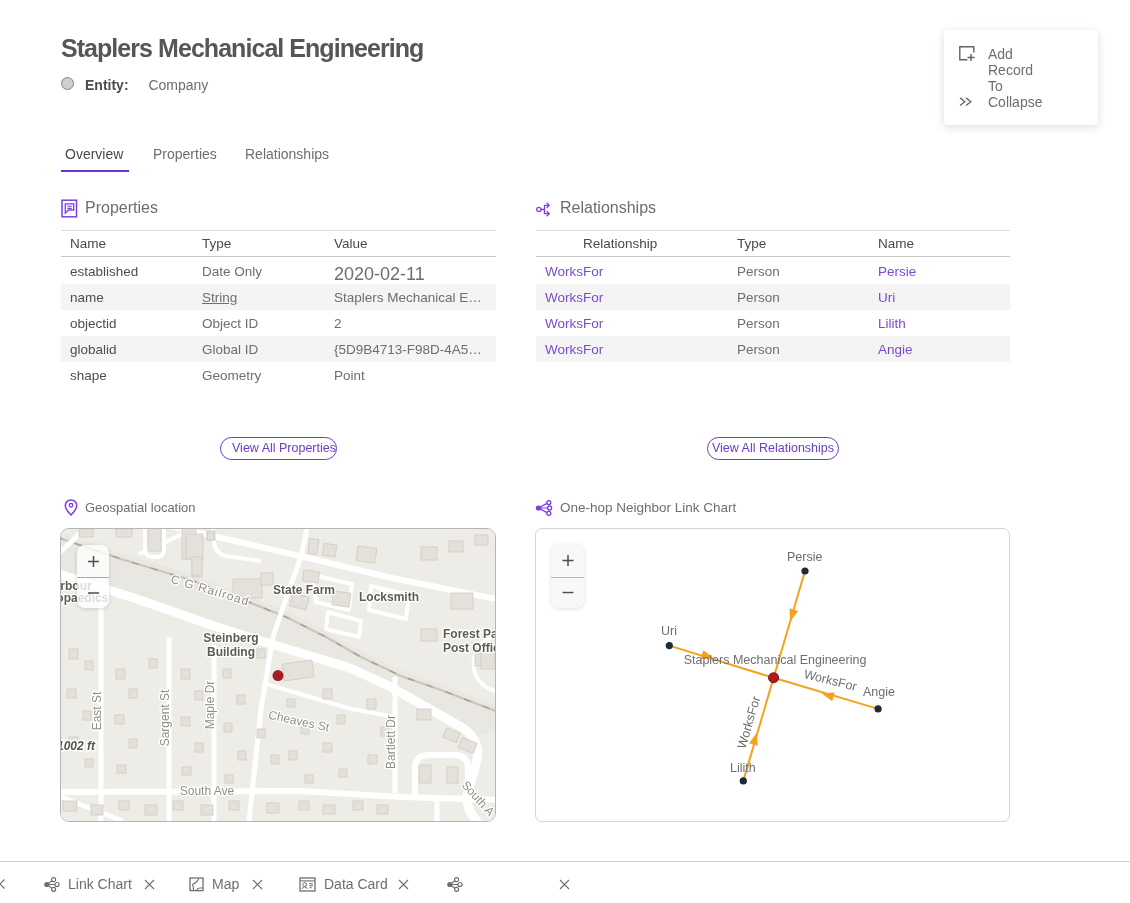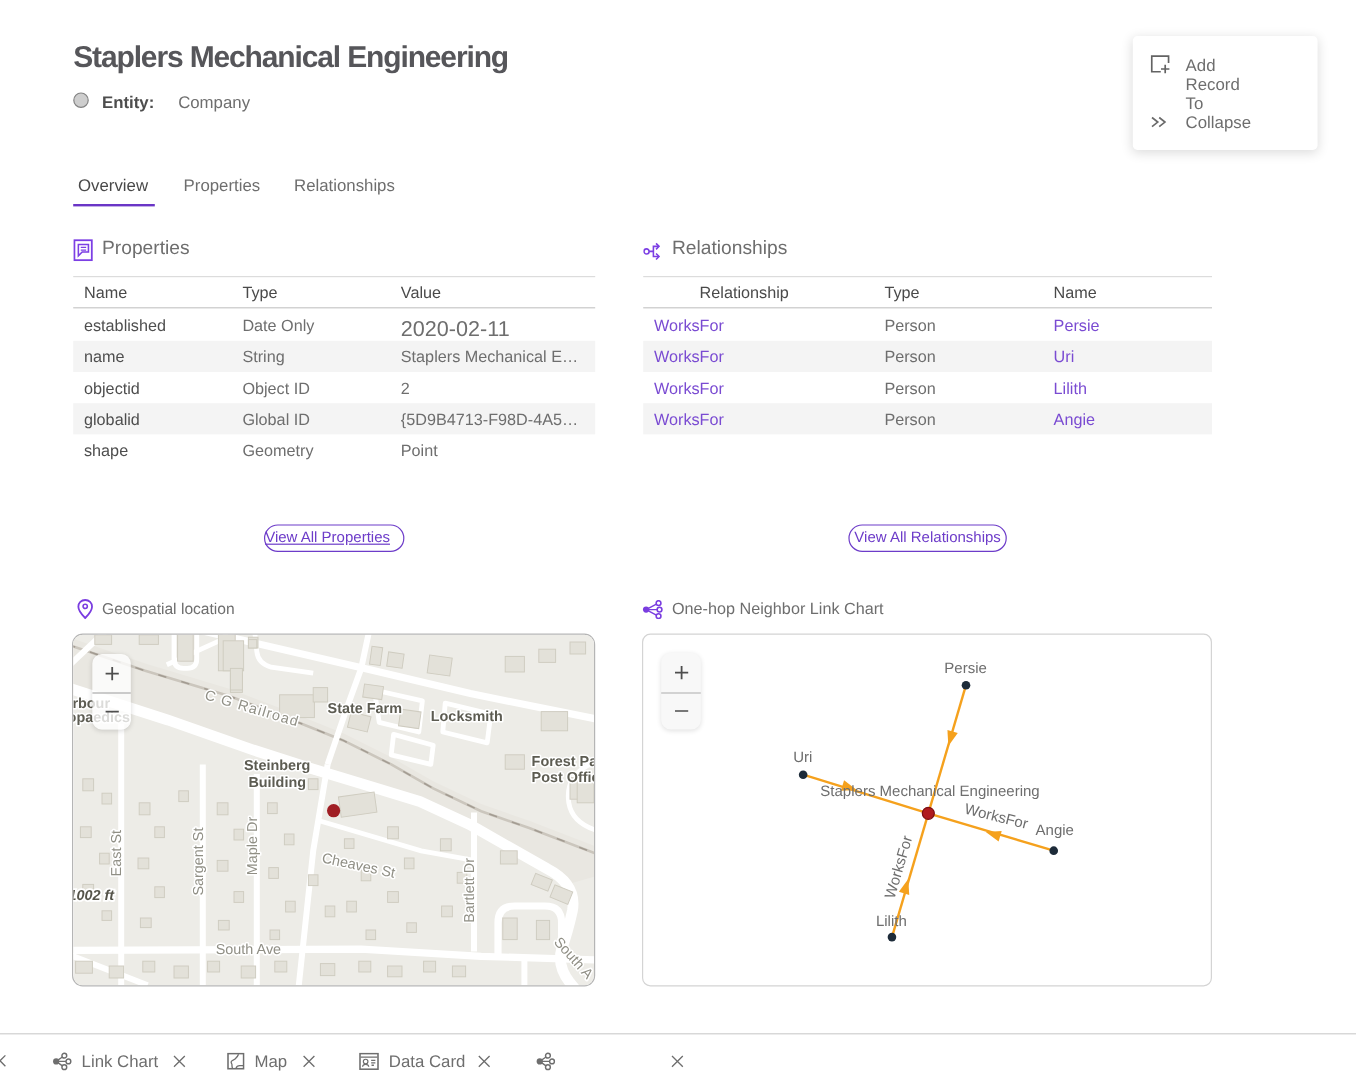--- a/index.html
+++ b/index.html
@@ -56,21 +56,21 @@
   <div class="abs" style="left:334px;top:236px;font-size:13.5px;color:#4a4a4a;">Value</div>
 
   <div class="abs" style="left:61px;top:284px;width:435px;height:26px;background:#f4f4f4;"></div>
   <div class="abs" style="left:61px;top:336px;width:435px;height:26px;background:#f4f4f4;"></div>
 
   <div class="abs" style="left:70px;top:264px;font-size:13.5px;color:#4e4e4e;">established</div>
   <div class="abs gray" style="left:202px;top:264px;font-size:13.5px;">Date Only</div>
   <div class="abs gray" style="left:334px;top:264px;font-size:18px;">2020-02-11</div>
 
   <div class="abs" style="left:70px;top:290px;font-size:13.5px;color:#4e4e4e;">name</div>
-  <div class="abs gray" style="left:202px;top:290px;font-size:13.5px;">String</div>
+  <div class="abs gray" style="left:202px;top:290px;font-size:13.5px;text-decoration:underline;">String</div>
   <div class="abs gray" style="left:334px;top:290px;font-size:13.5px;width:152px;white-space:nowrap;overflow:hidden;text-overflow:ellipsis;">Staplers Mechanical Engineering</div>
 
   <div class="abs" style="left:70px;top:316px;font-size:13.5px;color:#4e4e4e;">objectid</div>
   <div class="abs gray" style="left:202px;top:316px;font-size:13.5px;">Object ID</div>
   <div class="abs gray" style="left:334px;top:316px;font-size:13.5px;">2</div>
 
   <div class="abs" style="left:70px;top:342px;font-size:13.5px;color:#4e4e4e;">globalid</div>
   <div class="abs gray" style="left:202px;top:342px;font-size:13.5px;">Global ID</div>
   <div class="abs gray" style="left:334px;top:342px;font-size:13.5px;width:152px;white-space:nowrap;overflow:hidden;text-overflow:ellipsis;">{5D9B4713-F98D-4A53-B1E0-C3D4E5F6A7B8}</div>
 
@@ -96,21 +96,21 @@
   <div class="abs purple" style="left:878px;top:290px;font-size:13.5px;">Uri</div>
 
   <div class="abs purple" style="left:545px;top:316px;font-size:13.5px;">WorksFor</div>
   <div class="abs gray" style="left:737px;top:316px;font-size:13.5px;">Person</div>
   <div class="abs purple" style="left:878px;top:316px;font-size:13.5px;">Lilith</div>
 
   <div class="abs purple" style="left:545px;top:342px;font-size:13.5px;">WorksFor</div>
   <div class="abs gray" style="left:737px;top:342px;font-size:13.5px;">Person</div>
   <div class="abs purple" style="left:878px;top:342px;font-size:13.5px;">Angie</div>
 
-  <div class="abs" style="left:220px;top:437px;width:117px;height:23px;border:1.5px solid #6d3cc9;border-radius:12px;color:#6d3cc9;font-size:12.5px;line-height:20px;text-align:left;text-decoration:underline;">View All Properties</div>
+  <div class="abs" style="left:220px;top:437px;width:117px;height:23px;border:1.5px solid #6d3cc9;border-radius:12px;color:#6d3cc9;font-size:12.5px;line-height:20px;text-align:right;">View All Properties</div>
   <div class="abs" style="left:707px;top:437px;width:132px;height:23px;border:1.5px solid #6d3cc9;border-radius:12px;color:#6d3cc9;font-size:12.5px;line-height:20px;text-align:center;">View All Relationships</div>
 
   <svg class="abs" style="left:64px;top:499px;" width="14" height="17" viewBox="0 0 14 17">
     <path d="M7 1 C3.7 1 1.3 3.5 1.3 6.6 C1.3 9.5 4 13 7 16 C10 13 12.7 9.5 12.7 6.6 C12.7 3.5 10.3 1 7 1 Z" fill="none" stroke="#7a3de0" stroke-width="1.5"></path>
     <circle cx="7" cy="6.3" r="1.8" fill="none" stroke="#7a3de0" stroke-width="1.3"></circle>
   </svg>
   <div class="abs gray" style="left:85px;top:500px;font-size:13px;">Geospatial location</div>
 
   <svg class="abs" style="left:535px;top:500px;" width="18" height="16" viewBox="0 0 18 16">
     <circle cx="3.4" cy="8" r="2.6" fill="#7a3de0"></circle>

